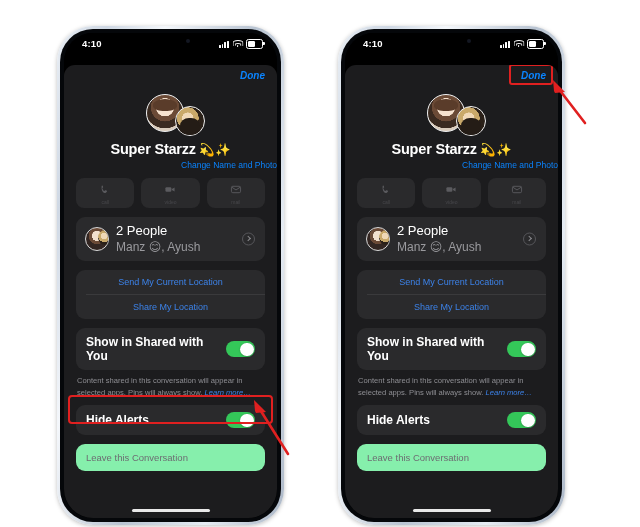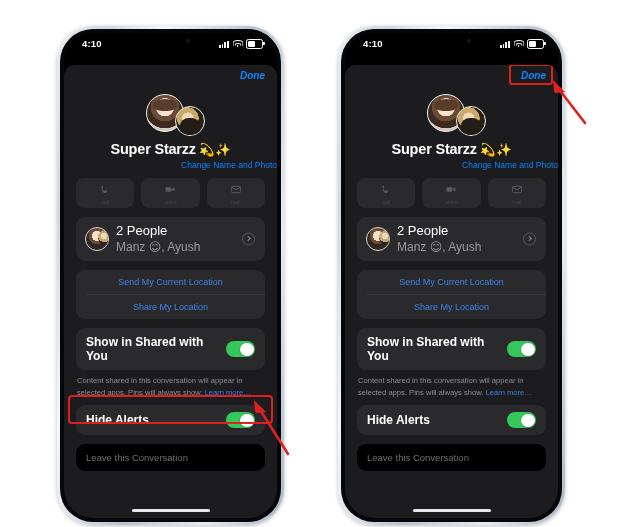--- a/index.html
+++ b/index.html
@@ -98,23 +98,23 @@
   .link{padding:7px 10px;font-size:9px;color:#3c82e8;font-weight:500;text-align:center;}
   .divider{height:1px;background:#3a3a3c;margin-left:10px;}
 
   .row{display:flex;align-items:center;justify-content:space-between;padding:7px 10px;}
   .row-lbl{font-size:12px;font-weight:700;color:#fff;}
   .toggle{width:29px;height:16px;border-radius:9px;background:#34c759;position:relative;flex:0 0 29px;}
   .toggle .knob{position:absolute;right:1.3px;top:1.3px;width:13.4px;height:13.4px;
                 border-radius:50%;background:#fff;box-shadow:0 .5px 1.5px rgba(0,0,0,.35);}
 
   .note{padding:5px 13px 0;font-size:7.6px;line-height:1.5;color:#8e8e93;}
-  .note a{color:#3c82e8;text-decoration:none;}
-
-  .leave{margin:9px 12px 0;background:#000000;border-radius:9px;padding:8px 10px;
+  .note a{color:#3c82e8;text-decoration:none;font-style:italic;}
+
+  .leave{margin:9px 12px 0;background:#86efac;border-radius:9px;padding:8px 10px;
          font-size:9.5px;color:#6d6d72;}
 
   .home-ind{position:absolute;left:50%;transform:translateX(-50%);bottom:6px;
             width:78px;height:3.4px;border-radius:2px;background:#e8e8e8;}
 
   
   .hl-box{position:absolute;border:2.2px solid #e02020;border-radius:4px;box-sizing:border-box;}
   .arrow{position:absolute;pointer-events:none;}
 </style>
 </head>

